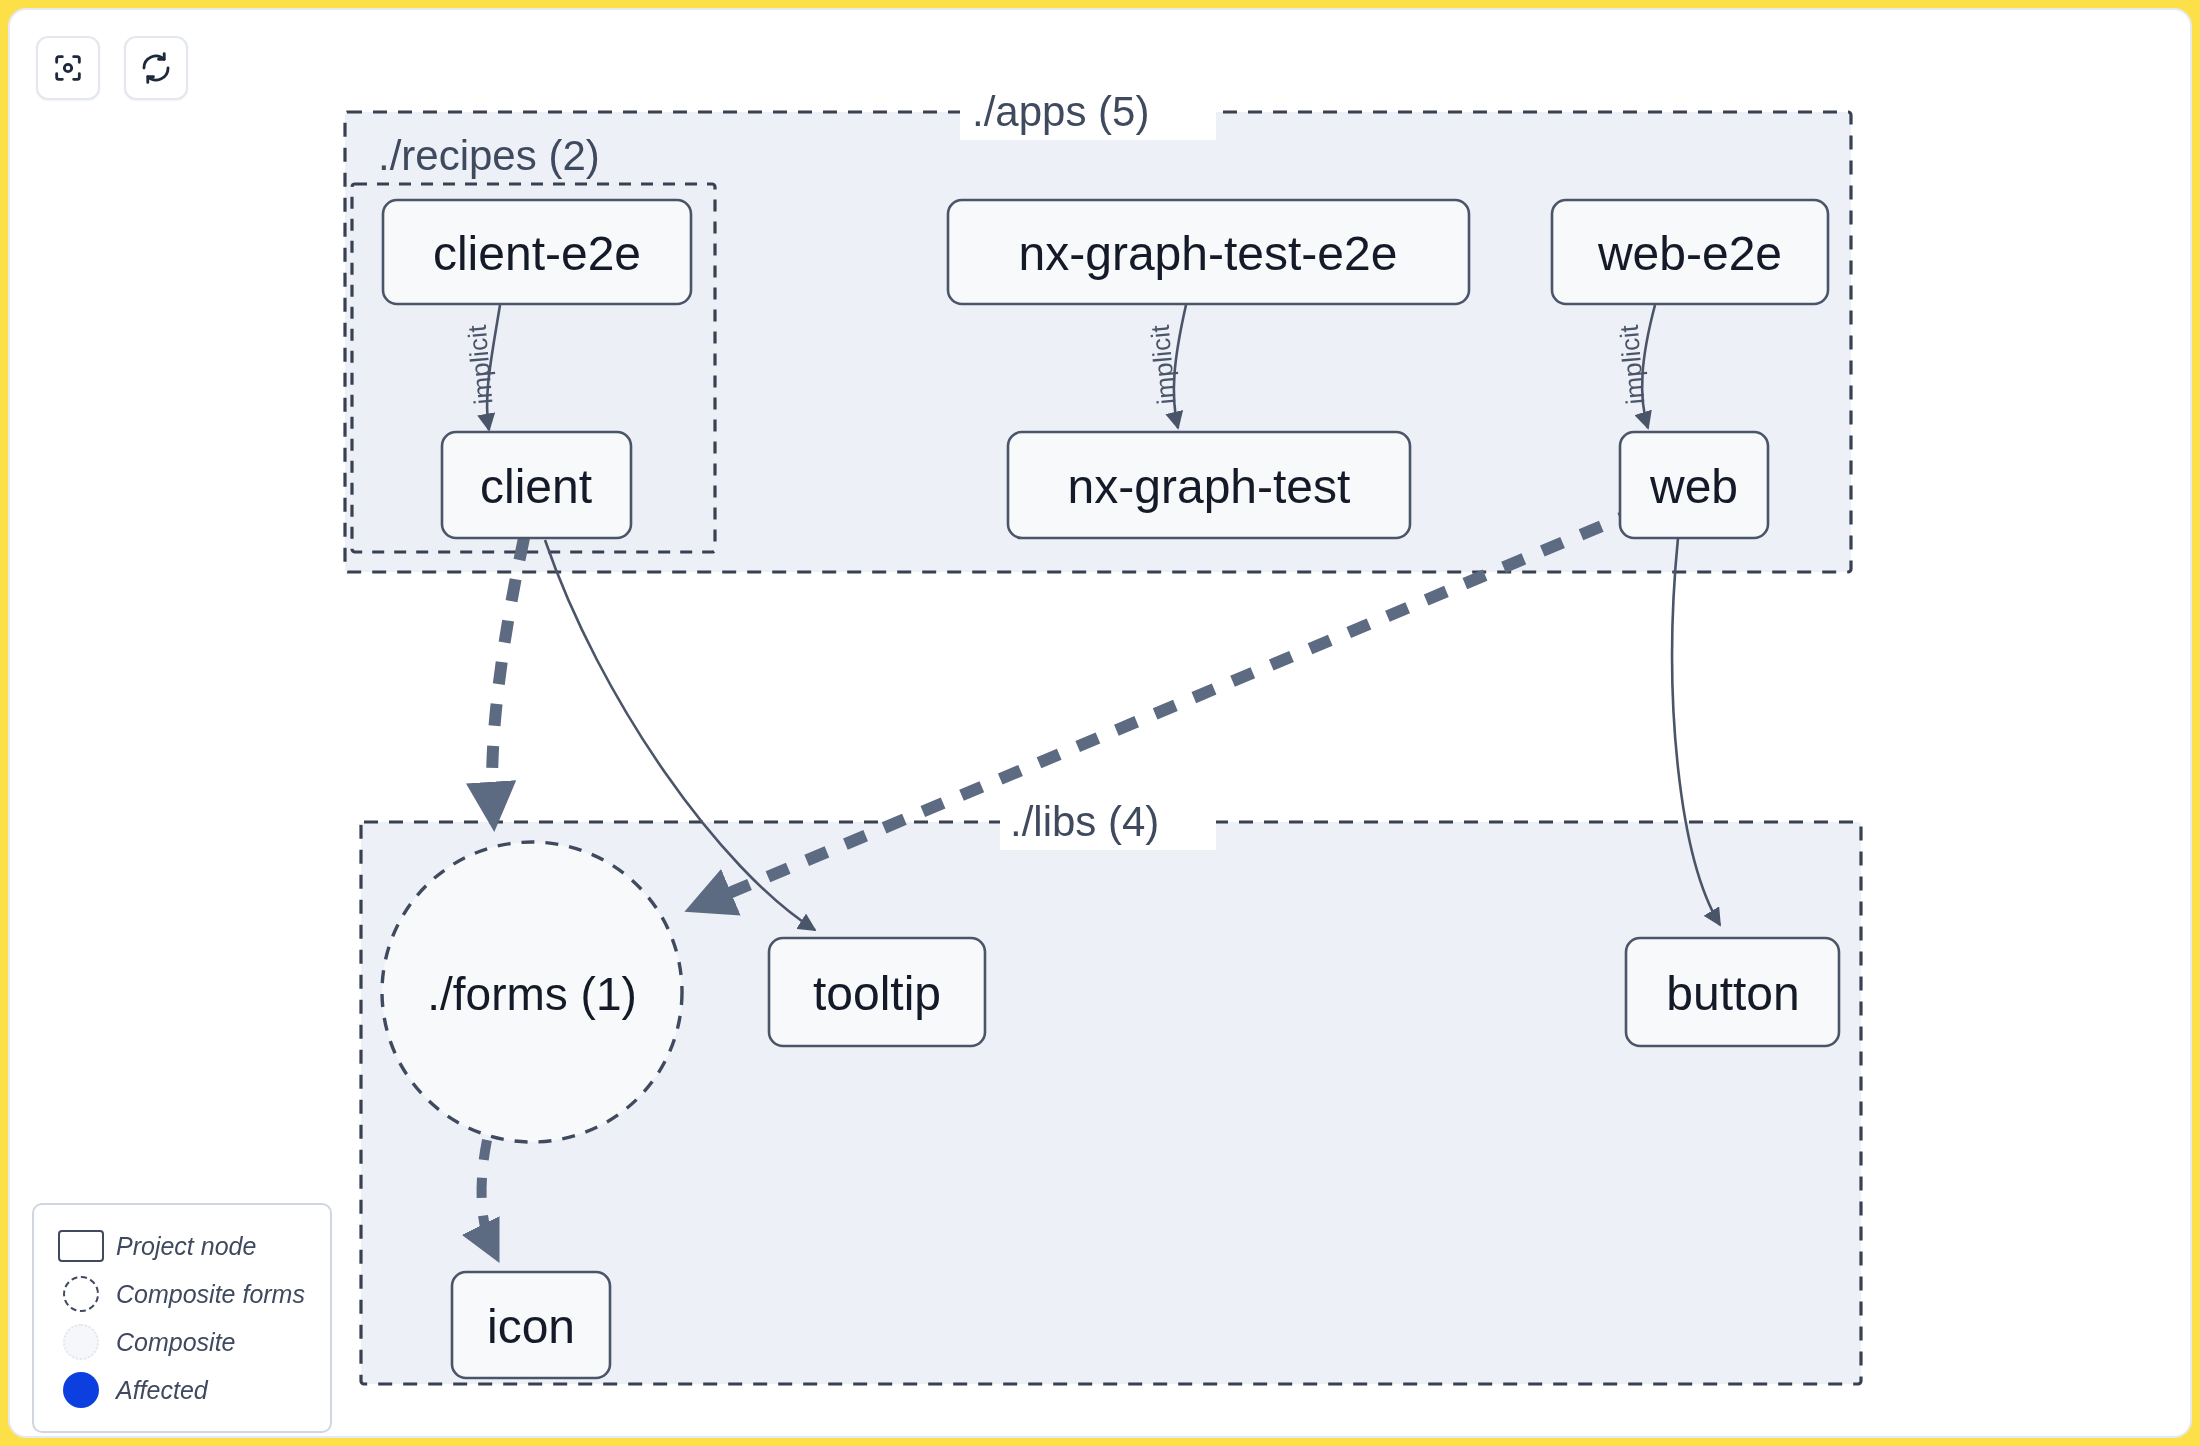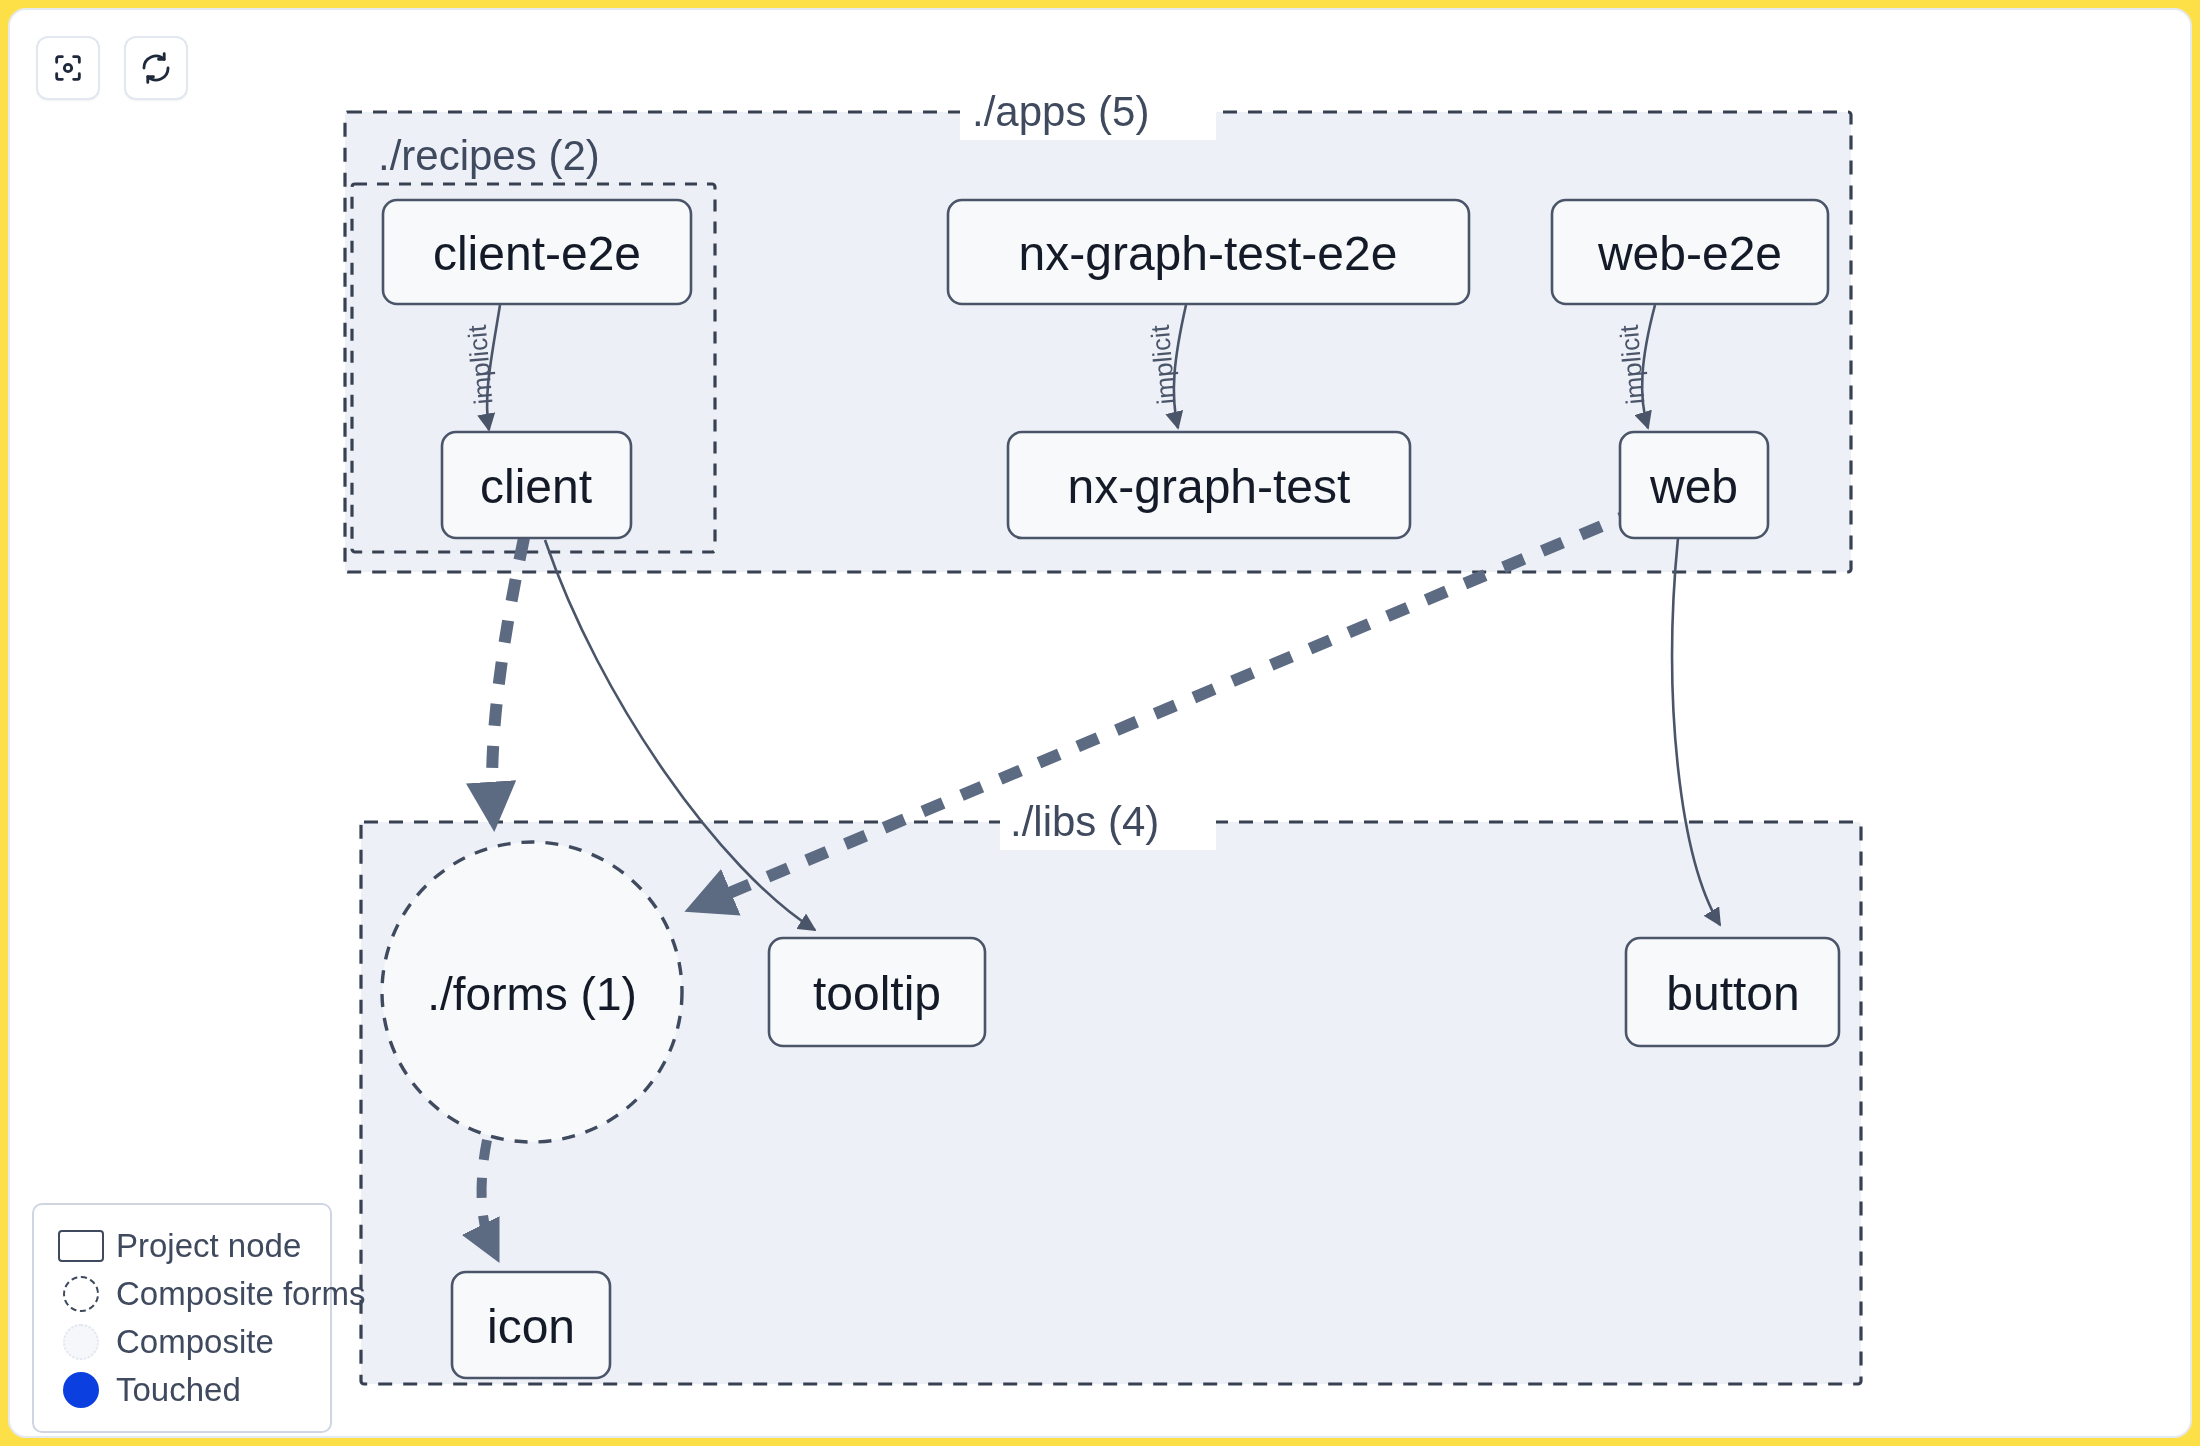--- a/index.html
+++ b/index.html
@@ -152,24 +152,25 @@
     border-radius: 50%;
     background: #f6f7fa;
   }
   .lg-circ-touched {
     width: 36px; height: 36px;
     border-radius: 50%;
     background: #0b3fe0;
   }
   .legend-label {
     font-family: "Liberation Sans", sans-serif;
-    font-size: 33px;
+    font-size: 25px;
     color: #3f4a5f;
     margin-left: 6px;
     white-space: nowrap;
+    font-style: italic;
   }
 </style>
 </head>
 <body>
 
 <div id="app">
 
   <div class="card-frame"></div>
 
   <div class="toolbar">
@@ -327,17 +328,17 @@
     <div class="legend-row">
       <span class="legend-glyph">
         <span class="lg-circ-affected"></span>
       </span>
       <span class="legend-label">Composite</span>
     </div>
     <div class="legend-row">
       <span class="legend-glyph">
         <span class="lg-circ-touched"></span>
       </span>
-      <span class="legend-label">Touched</span>
+      <span class="legend-label">Affected</span>
     </div>
   </div>
 
 </div>
 
 </body></html>

